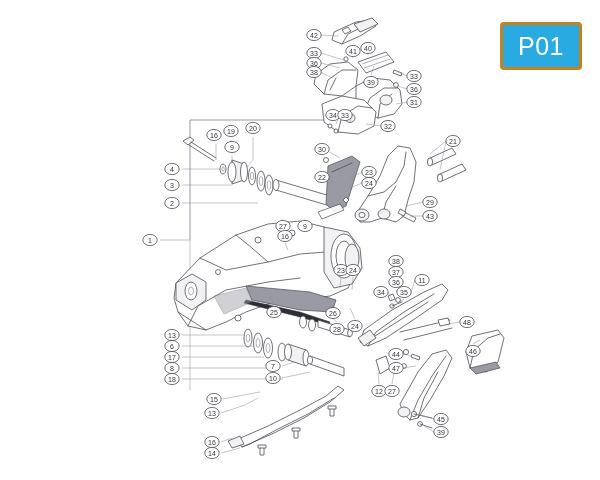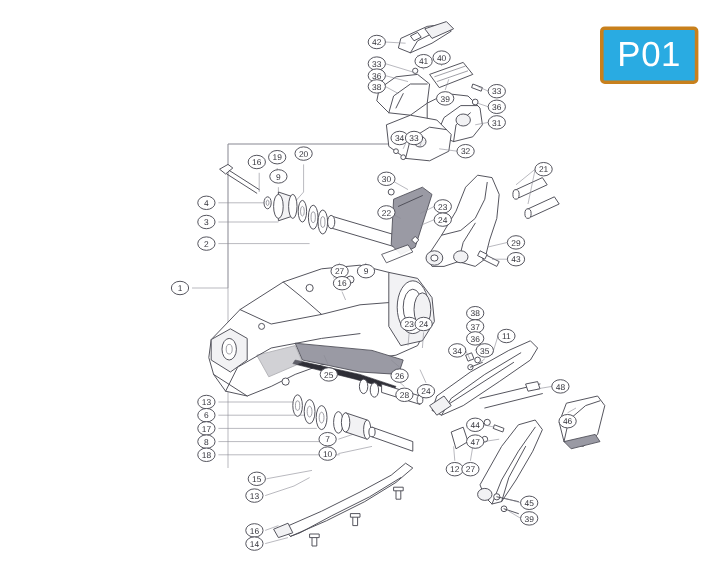--- a/index.html
+++ b/index.html
@@ -27,21 +27,21 @@
     left: 0;
     top: 0;
   }
   .page-badge {
     position: absolute;
     display: flex;
     align-items: center;
     justify-content: center;
     box-sizing: border-box;
     border-radius: 4px;
-    font-size: 29px;
+    font-size: 25px;
     font-weight: normal;
     letter-spacing: 0.5px;
     line-height: 1;
     user-select: none;
   }
 </style>
 </head>
 <body>
 
 <div id="diagram-canvas">

